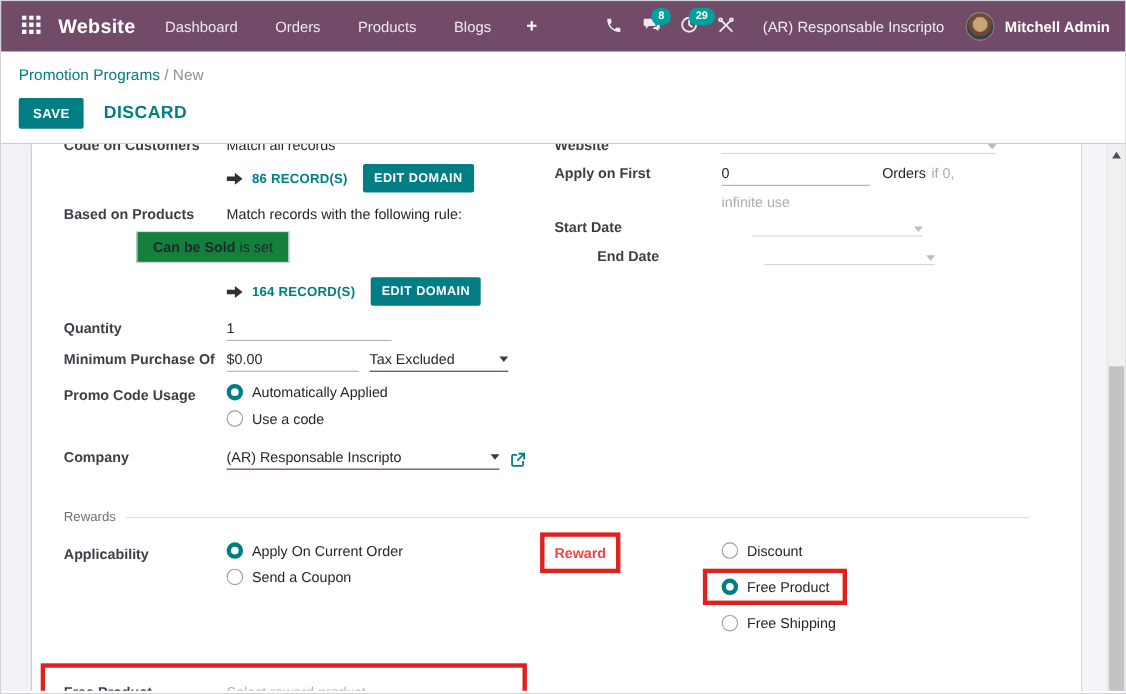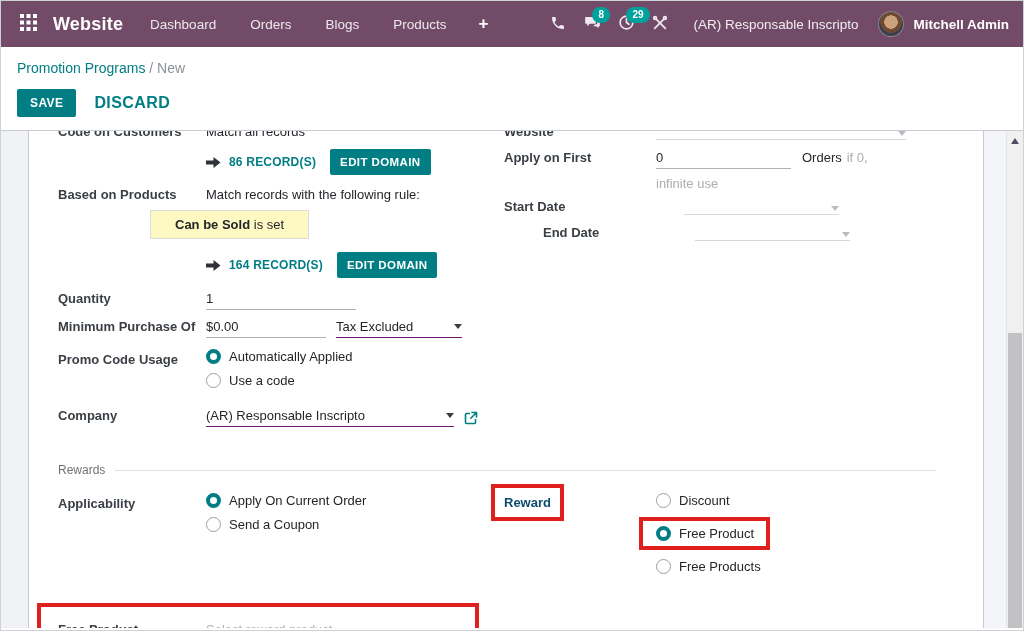--- a/index.html
+++ b/index.html
@@ -55,21 +55,21 @@
   .lbl { width:148px; flex-shrink:0; font-weight:bold; color:#3a3f45; }
   .rcol .lbl { width:152px; }
   .val { color:#24262a; }
 
   .records-row { display:flex; align-items:center; margin:10px 0 0 148px; }
   .arrow-ic { margin-right:8px; display:flex; }
   .rec-link { color:#017E84; font-size:12px; font-weight:bold; letter-spacing:.2px; cursor:pointer; }
   .btn-domain { background:#017E84; color:#fff; border:none; font-family:inherit; font-size:11.5px; font-weight:bold;
     letter-spacing:.4px; padding:7px 10px; margin-left:14px; border-radius:2px; cursor:pointer; }
 
-  .tag { display:inline-block; border:1px solid #d9dbde; background:#fef9c3; padding:6px 24px; margin:8px 0 0 92px; }
+  .tag { display:inline-block; border:1px solid #d9dbde; background:#15803d; padding:6px 14px; margin:8px 0 0 66px; }
   .tag b { color:#24262a; }
 
   .input-line { display:inline-block; border-bottom:1px solid #aeb0b5; padding-bottom:3px; }
   .select-dark { display:inline-flex; justify-content:space-between; align-items:center;
     border-bottom:1px solid #701a75; padding-bottom:3px; cursor:pointer; }
   .select-empty { display:inline-flex; justify-content:flex-end; align-items:center;
     border-bottom:1px solid #d6d8db; padding-bottom:3px; cursor:pointer; }
   .caret { width:0; height:0; border-left:4px solid transparent; border-right:4px solid transparent;
     border-top:5px solid #3c3c40; margin-left:6px; }
   .caret.gray { border-top-color:#b9bcc0; }
@@ -80,21 +80,21 @@
   .radio.off { border:1px solid #9aa0a6; }
   .radio.on { border:4.5px solid #017E84; }
   .opt { display:flex; align-items:center; margin-bottom:9px; cursor:pointer; }
   .opt label { margin-left:8px; cursor:pointer; }
 
   .separator { display:flex; align-items:center; margin:36px 0 16px; }
   .sep-text { font-size:12px; color:#6d7175; }
   .sep-line { flex:1; height:1px; background:#dddfe2; margin-left:10px; }
 
   .red-box { border:4px solid #E0201D; }
-  .reward-lblbox { display:inline-block; padding:7px 9px; position:relative; top:-9px; left:-13px; font-weight:bold; color:#0c4a6e;text-align:center; }
+  .reward-lblbox { display:inline-block; padding:7px 9px; position:relative; top:-9px; left:-13px; font-weight:bold; color:#ef4444;text-align:center; }
   .fp-optbox { margin-left:-17px; padding:5px 12px 5px 13px; display:inline-flex; align-items:center; margin-bottom:9px; cursor:pointer; }
   .fp-optbox label { margin-left:8px; cursor:pointer; }
   .free-box { display:flex; align-items:baseline; margin:20px 0 0 -21px; width:442px; padding:15px 0 15px 17px; }
 
   .ext-link { margin-left:10px; display:flex; align-self:center; cursor:pointer; } .m-t12 { margin-top:12px; }
 </style>
 </head>
 <body>
 
 <div class="page">
@@ -114,22 +114,22 @@
             <rect x="0" y="13" width="4" height="4"></rect>
                 <rect x="6.5" y="13" width="4" height="4"></rect>
                 <rect x="13" y="13" width="4" height="4"></rect>
           </g>
             </svg>
         </span>
       </div>
       <span class="brand">Website</span>
       <span class="menu-item">Dashboard</span>
       <span class="menu-item">Orders</span>
+      <span class="menu-item">Products</span>
       <span class="menu-item">Blogs</span>
-      <span class="menu-item">Products</span>
       <span class="plus-item">+</span>
     </div>
     <div class="nav-right">
       <div class="icon-btn">
         <span>
           <svg width="16" height="16" viewBox="0 0 24 24" fill="#efe8ee">
               <path d="M6.6 10.8c1.5 2.8 3.8 5.1 6.6 6.6l2.2-2.2c.3-.3.7-.4 1-.2 1.1.4 2.3.6 3.6.6.6 0 1 .4 1 1V20c0 .6-.4 1-1 1C10.6 21 3 13.4 3 4c0-.6.4-1 1-1h3.5c.6 0 1 .4 1 1 0 1.3.2 2.5.6 3.6.1.3 0 .7-.3 1l-2.2 2.2z"></path>
             </svg>
         </span>
       </div>
@@ -330,21 +330,21 @@
                 <div class="opt">
                   <span class="radio off"></span>
                   <label>Discount</label>
                 </div>
                 <div class="red-box fp-optbox">
                   <span class="radio on"></span>
                   <label>Free Product</label>
                 </div>
                 <div class="opt">
                   <span class="radio off"></span>
-                  <label>Free Products</label>
+                  <label>Free Shipping</label>
                 </div>
               </div>
             </div>
           </div>
         </div>
 
         <div class="red-box free-box">
           <span class="lbl">Free Product</span>
           <span class="select-dark" style="width:252px; justify-content:space-between;">
             <span class="placeholder">Select reward product</span>

